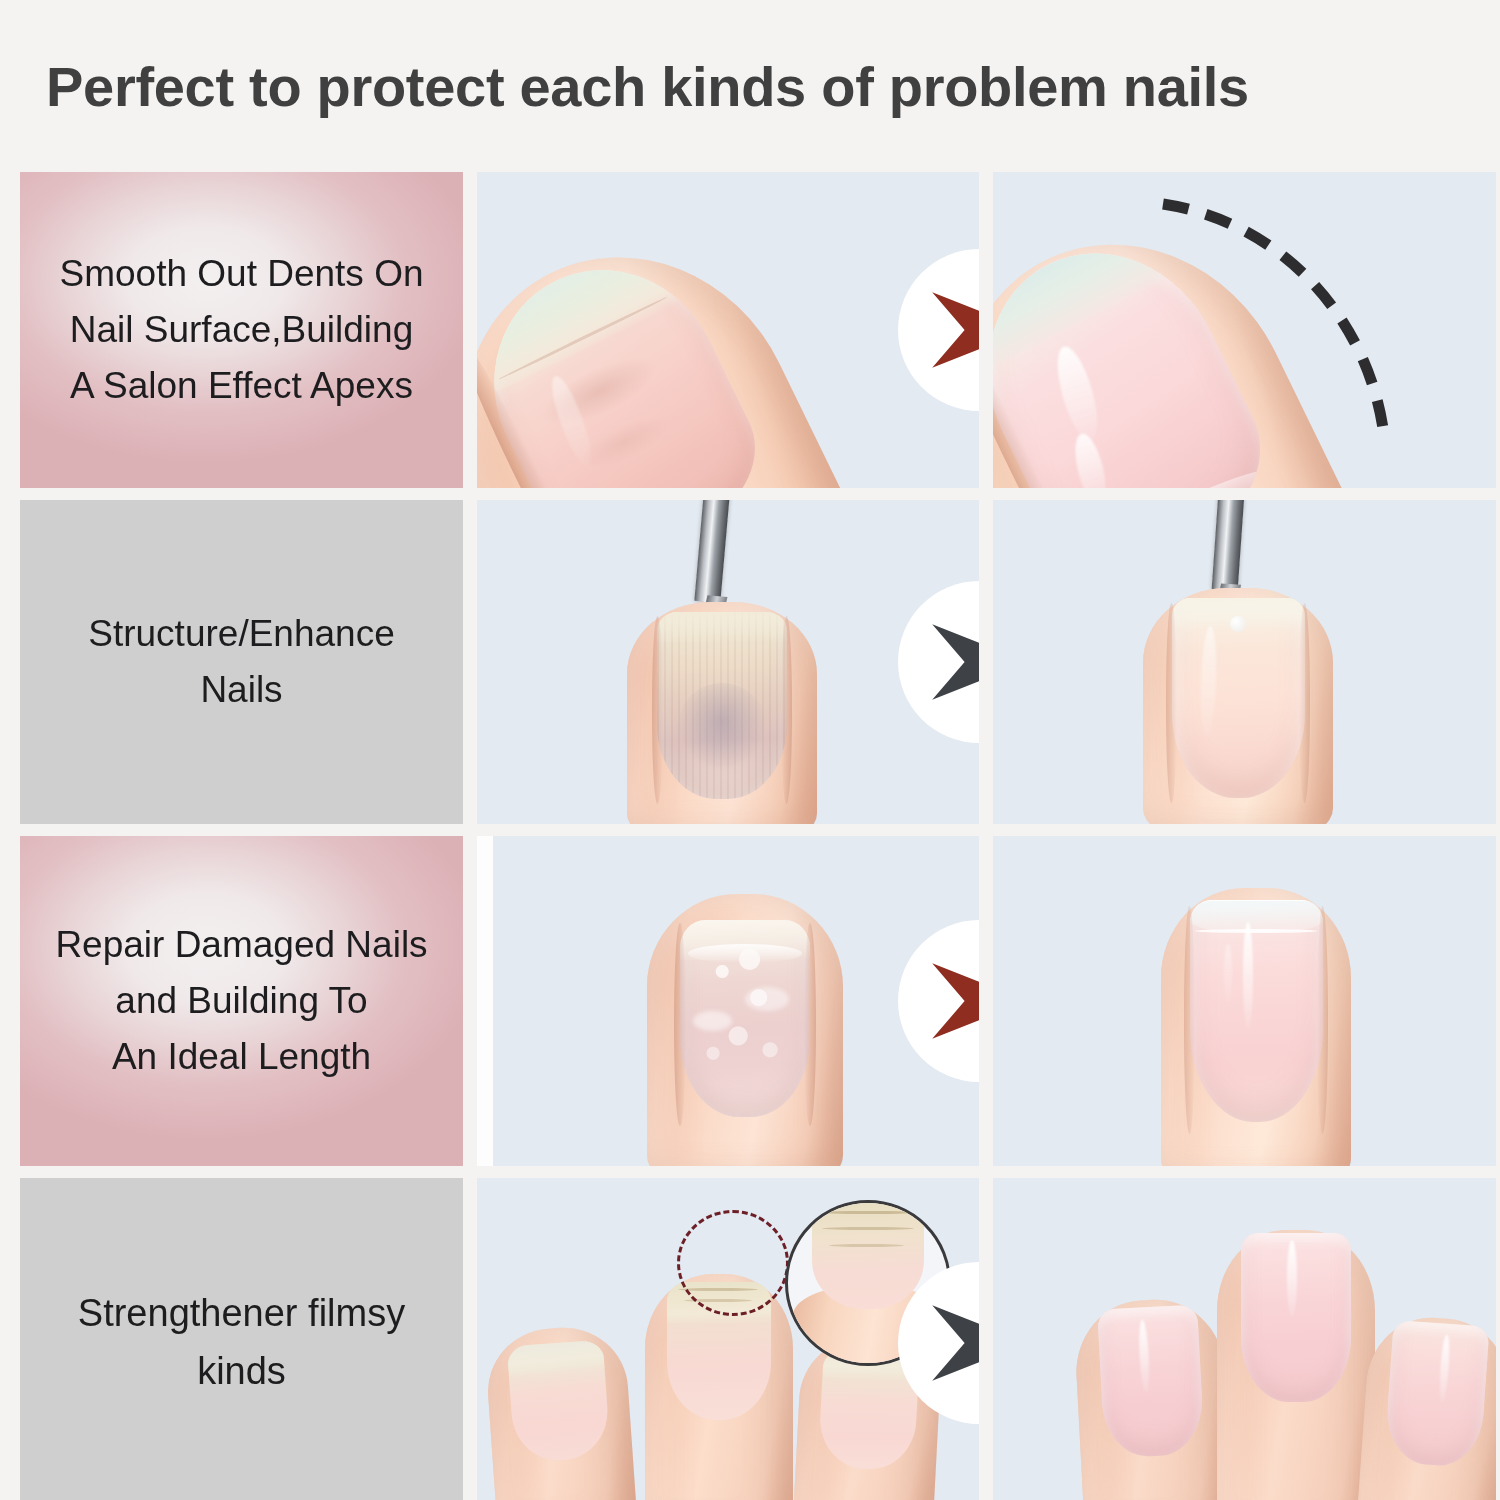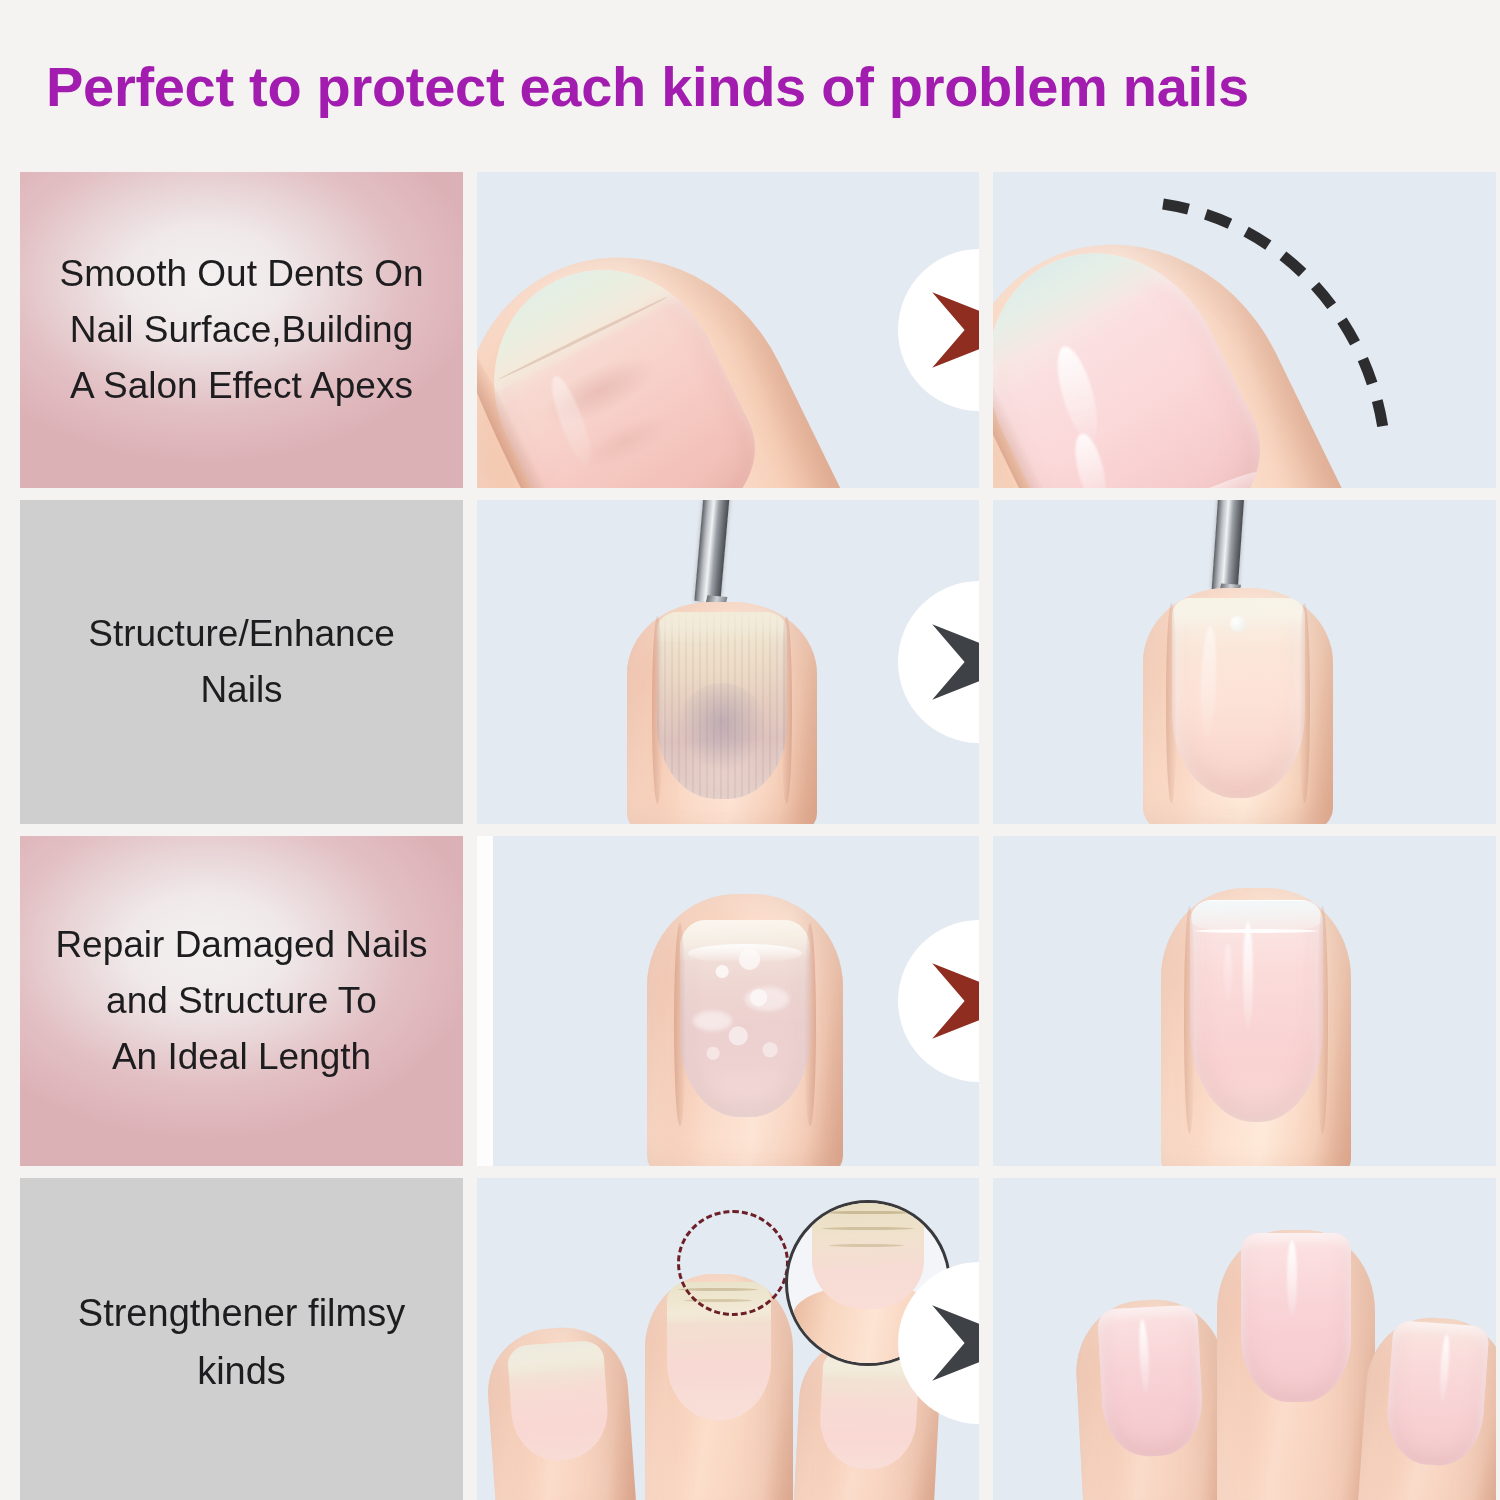--- a/index.html
+++ b/index.html
@@ -11,21 +11,21 @@
     position:relative;
   }
 
   
   .title{
     position:absolute;
     left:46px; top:58px;
     width:1420px;
     font-size:56px;
     font-weight:bold;
-    color:#a21caf;
+    color:#404040;
     letter-spacing:-0.3px;
     white-space:nowrap;
     line-height:1.05;
   }
 
   
   .grid{
     position:absolute;
     left:20px; top:172px;
     width:1462px; height:1310px;
@@ -313,21 +313,21 @@
         <div style="position:absolute;left:12%;top:6%;width:6%;height:80%;border-radius:50%;
                     background:linear-gradient(90deg,rgba(202,144,120,.45),rgba(202,144,120,0));"></div>
         <div style="position:absolute;right:12%;top:6%;width:6%;height:80%;border-radius:50%;
                     background:linear-gradient(270deg,rgba(202,144,120,.45),rgba(202,144,120,0));"></div>
       </div>
     </div>
   </div>
 
   <div class="label-cell pink">
     <div class="label-text">Repair Damaged Nails
-and Structure To
+and Building To
 An Ideal Length</div>
   </div>
 
   <div class="photo-cell">
     <div class="left-strip"></div>
     <div class="stage">
       <div class="finger" style="left:170px;top:58px;width:196px;height:290px;">
         <div class="finger-body" style="border-radius:46% 46% 20% 20% / 32% 32% 10% 10%;
              background:linear-gradient(100deg,#e0a88f 0%,#f2c7b0 18%,#fbdcca 42%,#fde4d5 60%,#f5ceb9 82%,#e0a68c 100%);"></div>
 

